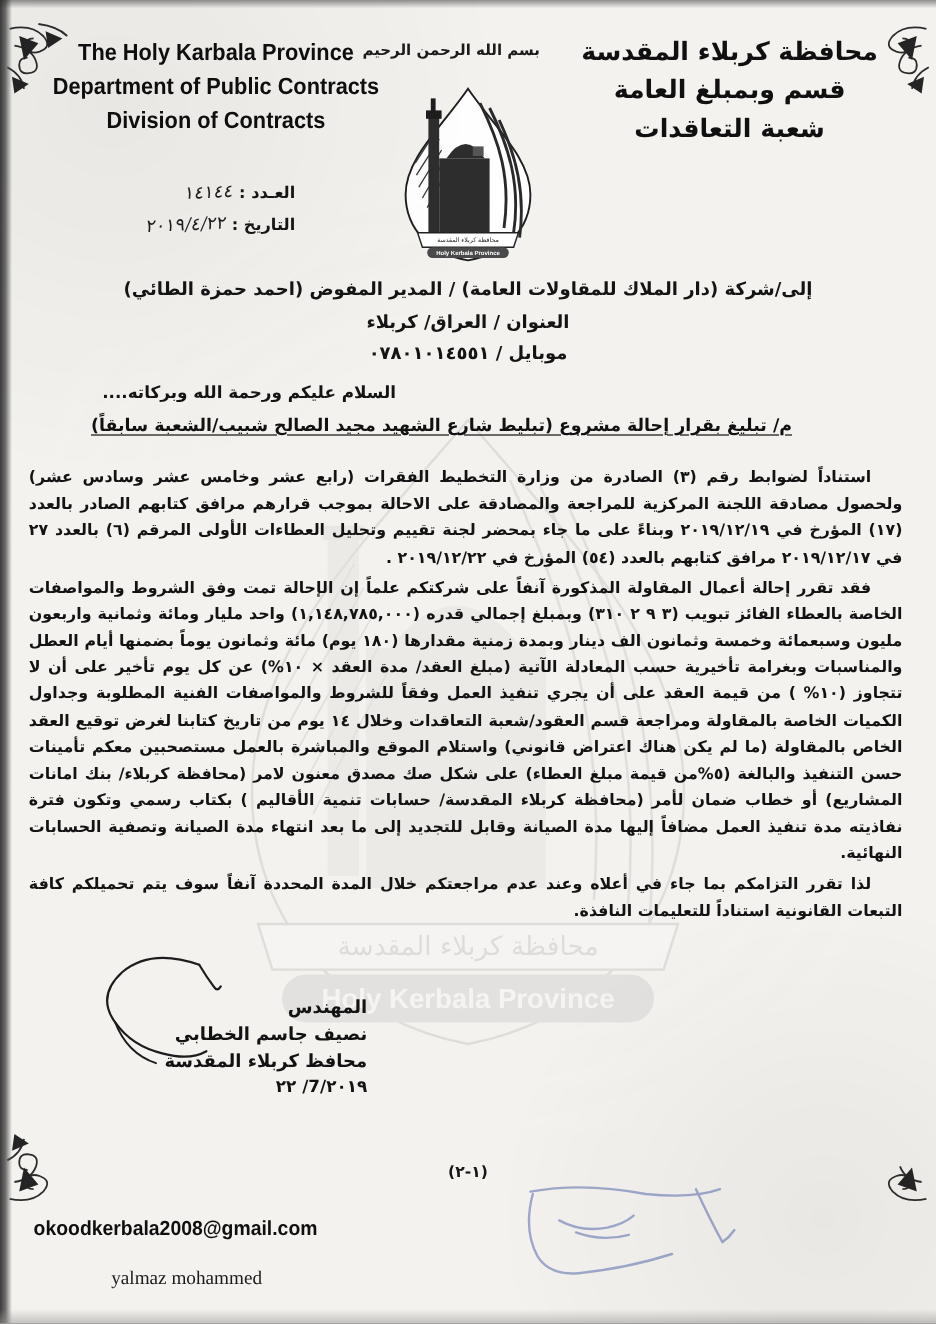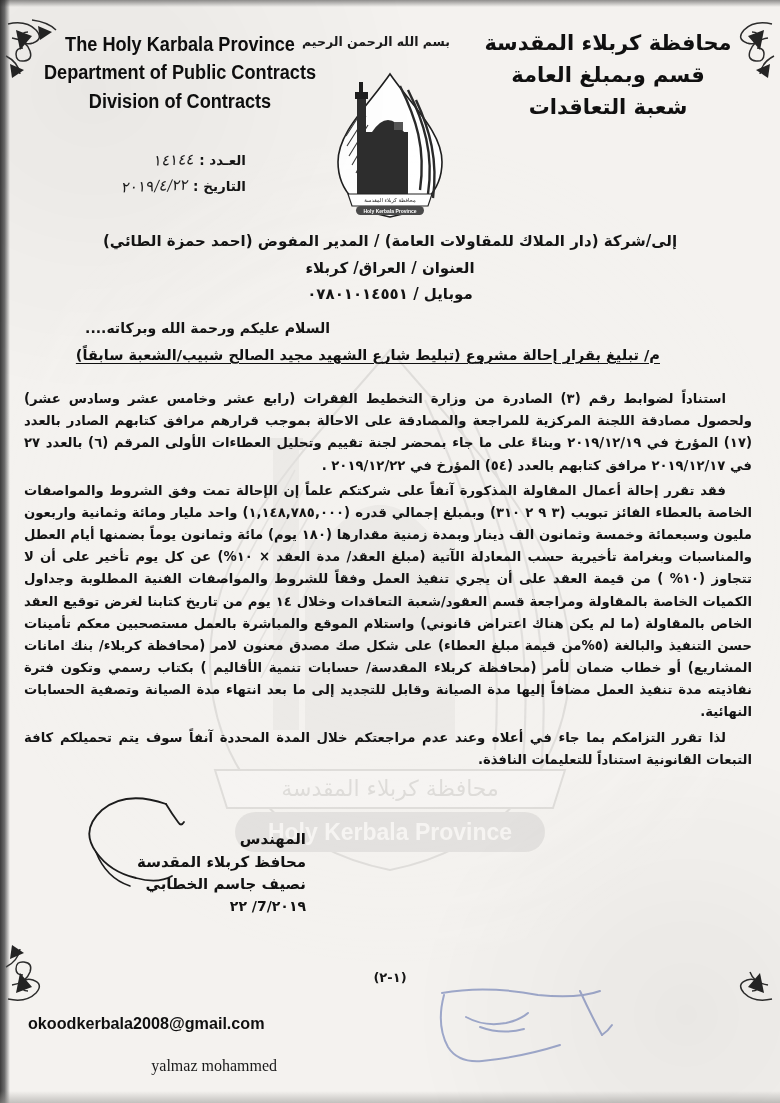--- a/index.html
+++ b/index.html
@@ -248,21 +248,21 @@
     font-weight: bold;
     direction: rtl;
     z-index: 25;
     color: #161616;
   }
   .footer-contact {
     position: absolute;
     left: 28px;
     bottom: 28px;
     direction: ltr;
-    text-align: right;
+    text-align: center;
     z-index: 25;
   }
   .footer-contact .mail {
     font-family: "Liberation Sans", sans-serif;
     font-size: 17px;
     font-weight: bold;
     color: #0f0f0f;
     transform: scaleX(.95);
     transform-origin: left;
     display: block;
@@ -430,22 +430,22 @@
   </div>
 
   <svg class="scribble" viewBox="0 0 190 105">
     <path d="M96 12 q-40 -14 -64 6 q-22 20 -6 42 q14 20 40 26 q22 6 36 -2" fill="none" stroke="#1c1c1c" stroke-width="1.8" stroke-linecap="round"></path>
     <path d="M96 12 q6 10 12 18 q3 5 6 0" fill="none" stroke="#1c1c1c" stroke-width="1.8" stroke-linecap="round"></path>
     <path d="M26 60 q10 26 34 34" fill="none" stroke="#1c1c1c" stroke-width="1.6" stroke-linecap="round"></path>
   </svg>
 
   <div class="sig">
     <div>المهندس</div>
+    <div>نصيف جاسم الخطابي</div>
     <div>محافظ كربلاء المقدسة</div>
-    <div>نصيف جاسم الخطابي</div>
     <div class="sigdate">٢٠١٩/7/ ٢٢</div>
   </div>
 
   <div class="pagenum">(١-٢)</div>
 
   <svg class="bluemark" viewBox="0 0 230 80">
     <g fill="none" stroke="#6b7bb5" stroke-width="2" stroke-linecap="round">
       <path d="M22 10 q44 -8 96 2 q40 4 62 -4"></path>
       <path d="M24 12 q-8 30 4 52 q10 16 34 14 q40 -4 78 -16"></path>
       <path d="M46 34 q18 10 40 6 q14 -3 22 -10"></path>

